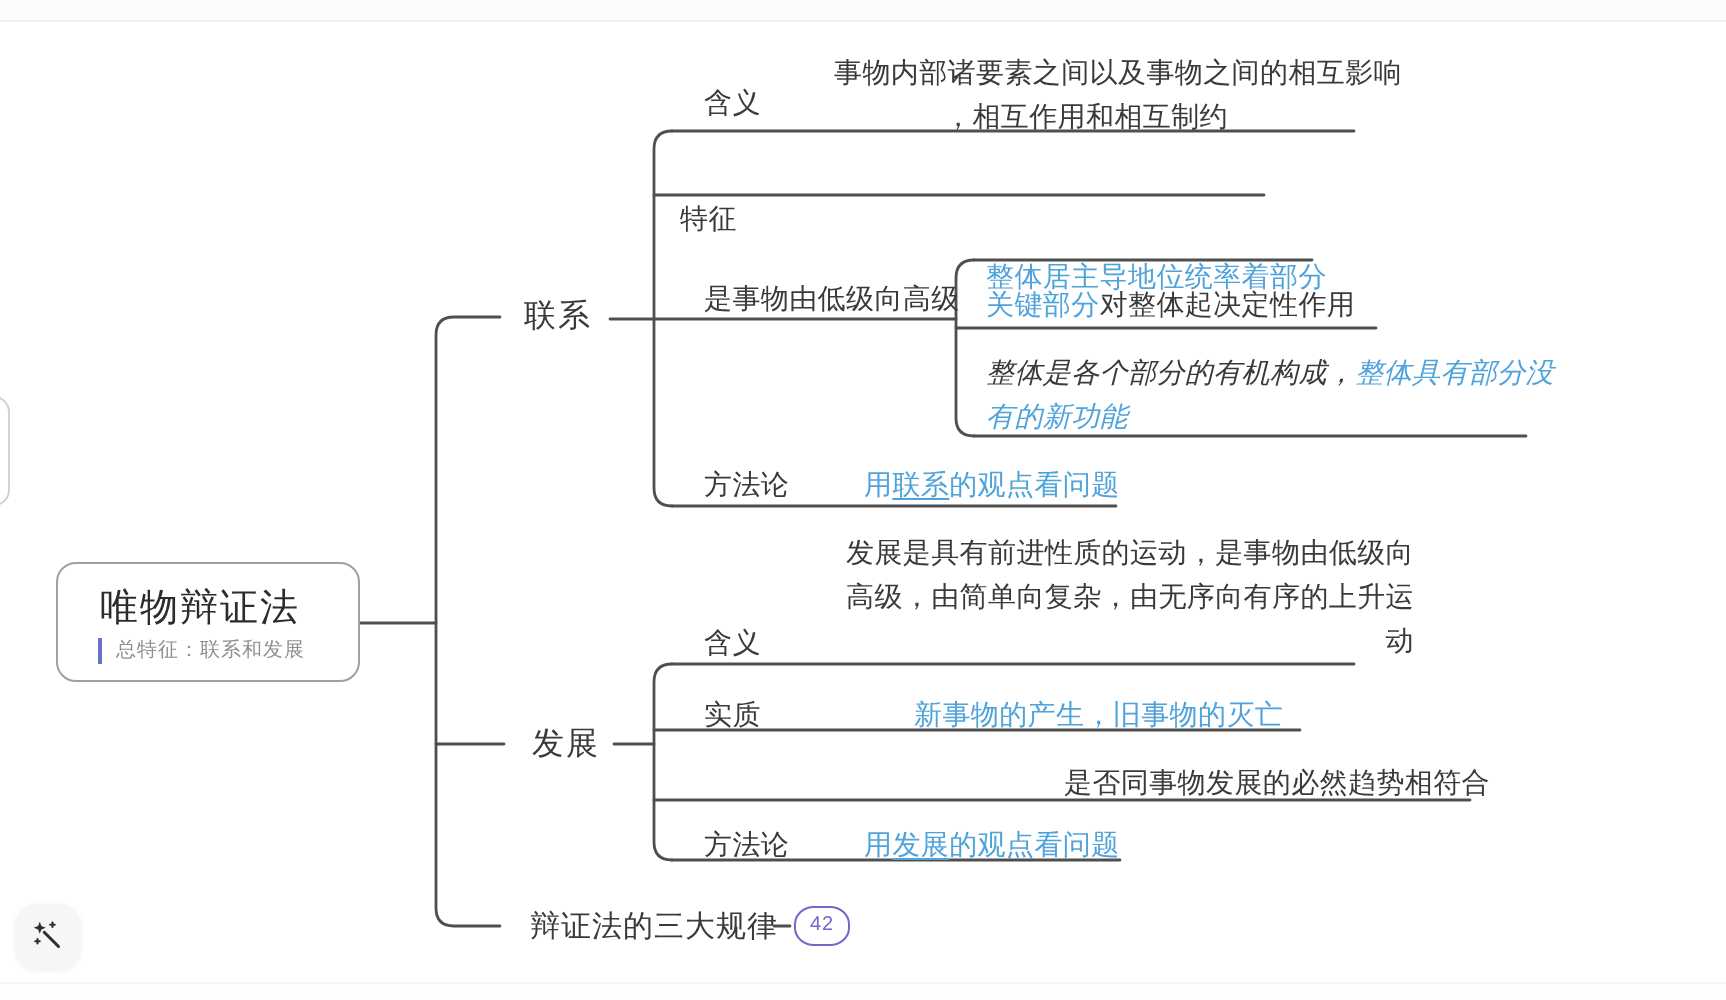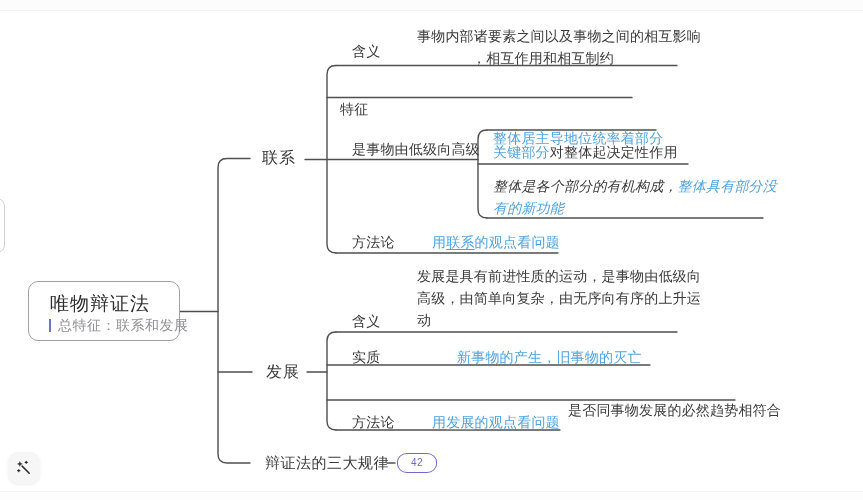--- a/index.html
+++ b/index.html
@@ -15,34 +15,34 @@
   .blue{color:#4fa3db;}
   .blue-u{color:#4fa3db;text-decoration:underline;text-underline-offset:2px;}
   .top-strip{position:absolute;left:0;top:0;width:863px;height:10px;background:#fcfcfc;border-bottom:1px solid #f1f1f1;}
   .bottom-strip{position:absolute;left:0;top:491px;width:863px;height:9px;background:#fdfdfd;border-top:1px solid #f4f4f4;}
   .root-box{
     position:absolute;left:28px;top:281px;width:152px;height:60px;
     border:1.6px solid #9f9fa5;border-radius:10px;background:#fff;box-sizing:border-box;
   }
   .root-title{position:absolute;left:21px;top:9px;font-size:19px;color:#2c2c2c;letter-spacing:1px;white-space:nowrap;text-align:center;}
   .root-subtitle{
-    position:absolute;left:20px;top:37px;font-size:14px;color:#8f8f93;
+    position:absolute;left:20px;top:37px;font-size:10px;color:#8f8f93;
     border-left:2.5px solid #6972c9;padding-left:7px;line-height:13px;white-space:nowrap;letter-spacing:.5px;
   }
   .ghost-node{
     position:absolute;left:-12px;top:198px;width:17px;height:55px;
     border:1.5px solid #d2d2d4;border-radius:8px;background:#fff;box-sizing:border-box;
   }
   .wand-btn{
     position:absolute;left:8px;top:452px;width:32px;height:32px;border-radius:10px;
     background:#f6f6f7;box-shadow:0 1px 3px rgba(0,0,0,.07);
     display:flex;align-items:center;justify-content:center;cursor:pointer;
   }
   .badge{
-    position:absolute;left:397px;top:453px;width:40px;height:20px;
+    position:absolute;left:397px;top:453px;width:28px;height:20px;
     border:1.6px solid #7268cc;border-radius:10px/9px;background:#fff;box-sizing:border-box;
     font-size:10px;color:#7268cc;text-align:center;line-height:17px;letter-spacing:.5px;
   }
   svg.lines{position:absolute;left:0;top:0;}
 </style>
 </head>
 <body>
 
 <div id="stage">
 
@@ -105,26 +105,26 @@
   </div>
 
   <div class="abs topic" style="left:352px;top:231px;">方法论</div>
   <div class="abs topic blue" style="left:432px;top:231px;">
     <span>用</span><span class="blue-u">联系</span><span>的观点看问题</span>
   </div>
 
   <div class="abs branch" style="left:266px;top:362px;">发展</div>
 
   <div class="abs topic" style="left:352px;top:310px;">含义</div>
-  <div class="wrapblk topic" style="left:417px;top:265px;width:290px;">发展是具有前进性质的运动，是事物由低级向高级，由简单向复杂，由无序向有序的上升运动</div>
+  <div class="wrapblk topic" style="left:417px;top:265px;width:290px;text-align:right;">发展是具有前进性质的运动，是事物由低级向高级，由简单向复杂，由无序向有序的上升运动</div>
 
   <div class="abs topic" style="left:352px;top:346px;">实质</div>
   <div class="abs topic blue" style="left:417px;top:346px;margin-left:40px;">新事物的产生，旧事物的灭亡</div>
 
-  <div class="abs topic" style="left:532px;top:399px;margin-left:36px;">是否同事物发展的必然趋势相符合</div>
+  <div class="abs topic" style="left:532px;top:380px;">是否同事物发展的必然趋势相符合</div>
 
   <div class="abs topic" style="left:352px;top:411px;">方法论</div>
   <div class="abs topic blue" style="left:432px;top:411px;">
     <span>用</span><span class="blue-u">发展</span><span>的观点看问题</span>
   </div>
 
   <div class="abs" style="left:265px;top:454px;font-size:15px;letter-spacing:.5px;">辩证法的三大规律</div>
   <div class="badge">42</div>
 
   <div class="wand-btn">

